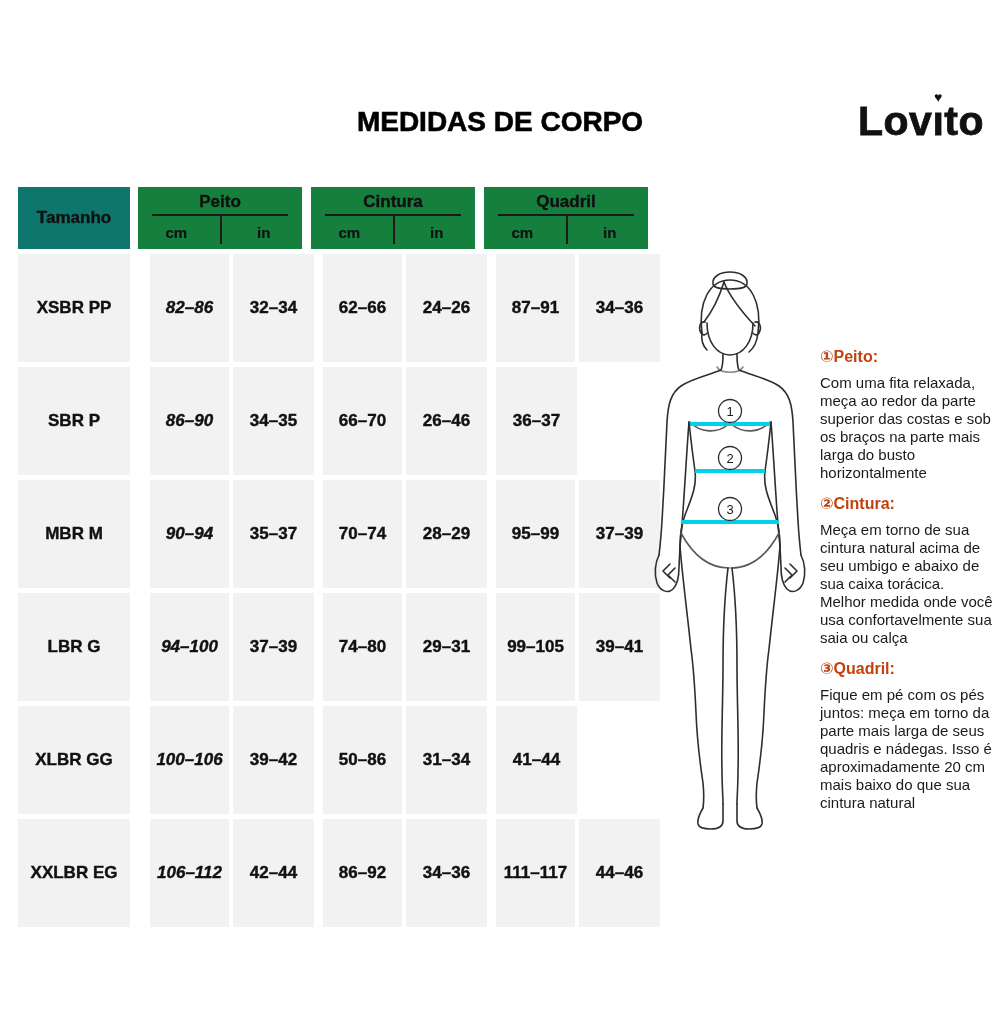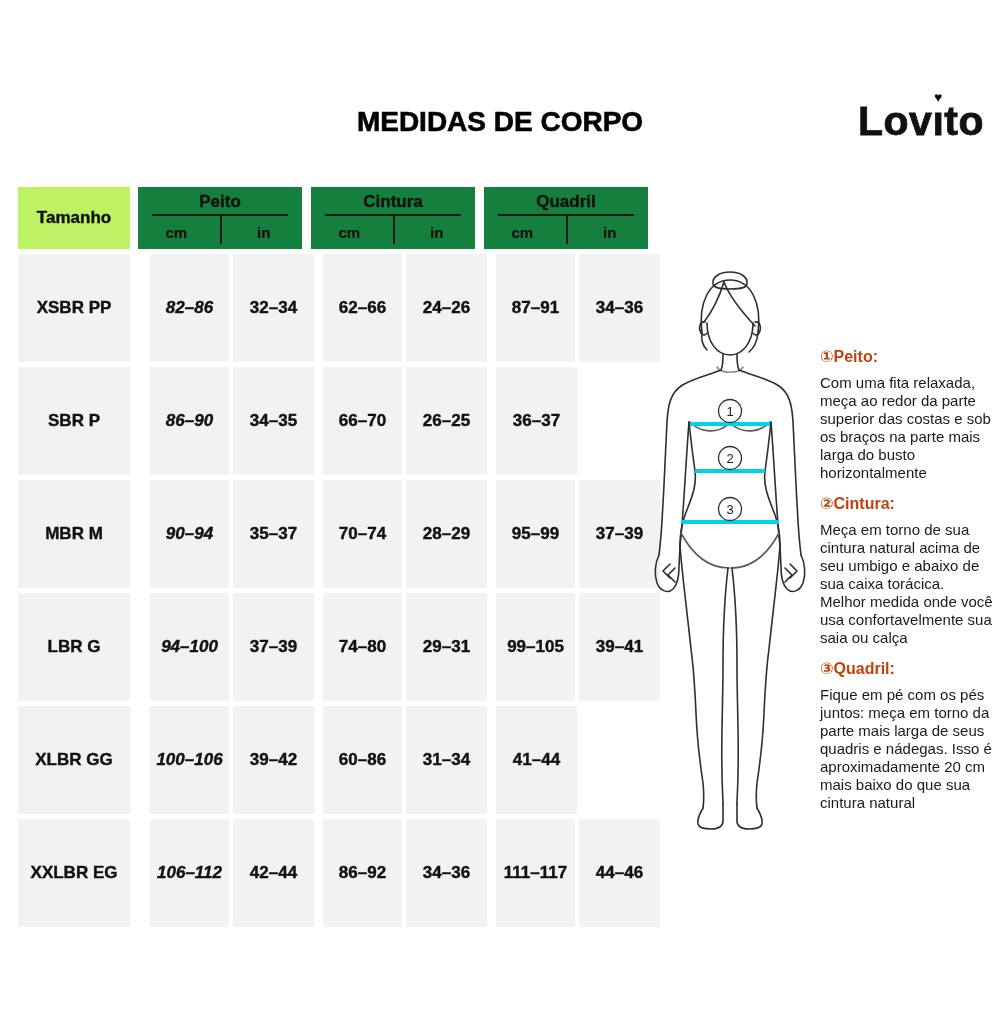--- a/index.html
+++ b/index.html
@@ -34,21 +34,21 @@
     background:#f2f2f2; display:flex; align-items:center; justify-content:center;
     font-weight:bold; font-size:17px; -webkit-text-stroke:0.4px #111;
   }
   .size-cell { width:112px; flex-direction:row; line-height:1.35; text-align:center; }
   .vcm { width:79px; } .vin { width:81px; }
   .trow > :nth-child(2) { margin-left:20px;font-style:italic; }
   .trow > :nth-child(3), .trow > :nth-child(5), .trow > :nth-child(7) { margin-left:4px; }
   .trow > :nth-child(4), .trow > :nth-child(6) { margin-left:9px; }
 
   .hcell {
-    background:#bef264; display:flex; align-items:center; justify-content:center;
+    background:#0f766e; display:flex; align-items:center; justify-content:center;
     font-weight:bold; font-size:17px; -webkit-text-stroke:0.4px #111;
   }
   .h-size { width:112px; height:62px; }
   .group-cell {
     width:164px; height:62px; background:#15803d; display:flex; flex-direction:column;
     align-items:center;
   }
   .thead > :nth-child(2) { margin-left:8px; }
   .thead > :nth-child(3), .thead > :nth-child(4) { margin-left:9px; }
   .glabel {
@@ -132,21 +132,21 @@
     </div>
 
     <div class="trow">
       <div class="cell size-cell">
         <div>S</div>
         <div>BR P</div>
       </div>
       <div class="cell vcm">86–90</div>
       <div class="cell vin">34–35</div>
       <div class="cell vcm">66–70</div>
-      <div class="cell vin">26–25</div>
+      <div class="cell vin">26–46</div>
       <div class="cell vin">36–37</div>
     </div>
 
     <div class="trow">
       <div class="cell size-cell">
         <div>M</div>
         <div>BR M</div>
       </div>
       <div class="cell vcm">90–94</div>
       <div class="cell vin">35–37</div>
@@ -169,21 +169,21 @@
       <div class="cell vin">39–41</div>
     </div>
 
     <div class="trow">
       <div class="cell size-cell">
         <div>XL</div>
         <div>BR GG</div>
       </div>
       <div class="cell vcm">100–106</div>
       <div class="cell vin">39–42</div>
-      <div class="cell vcm">60–86</div>
+      <div class="cell vcm">50–86</div>
       <div class="cell vin">31–34</div>
       <div class="cell vin">41–44</div>
     </div>
 
     <div class="trow">
       <div class="cell size-cell">
         <div>XXL</div>
         <div>BR EG</div>
       </div>
       <div class="cell vcm">106–112</div>

